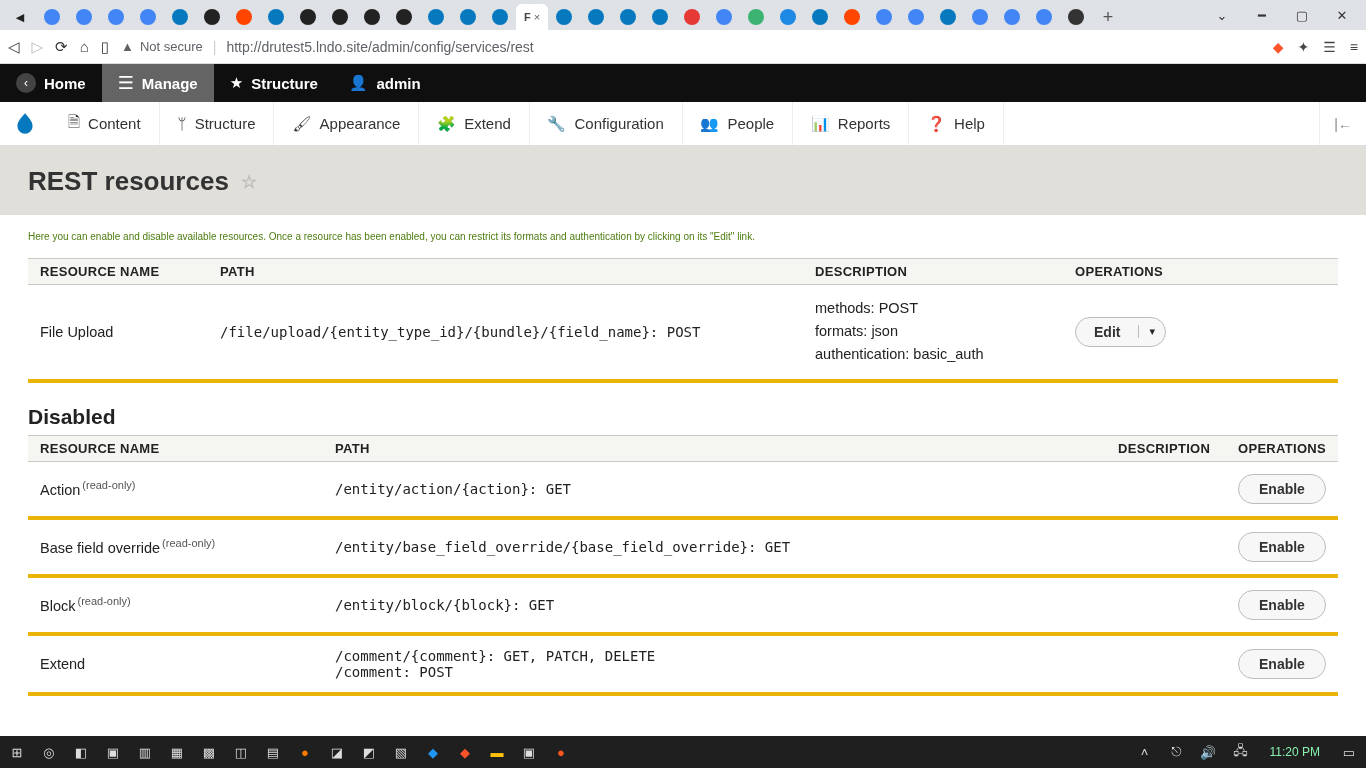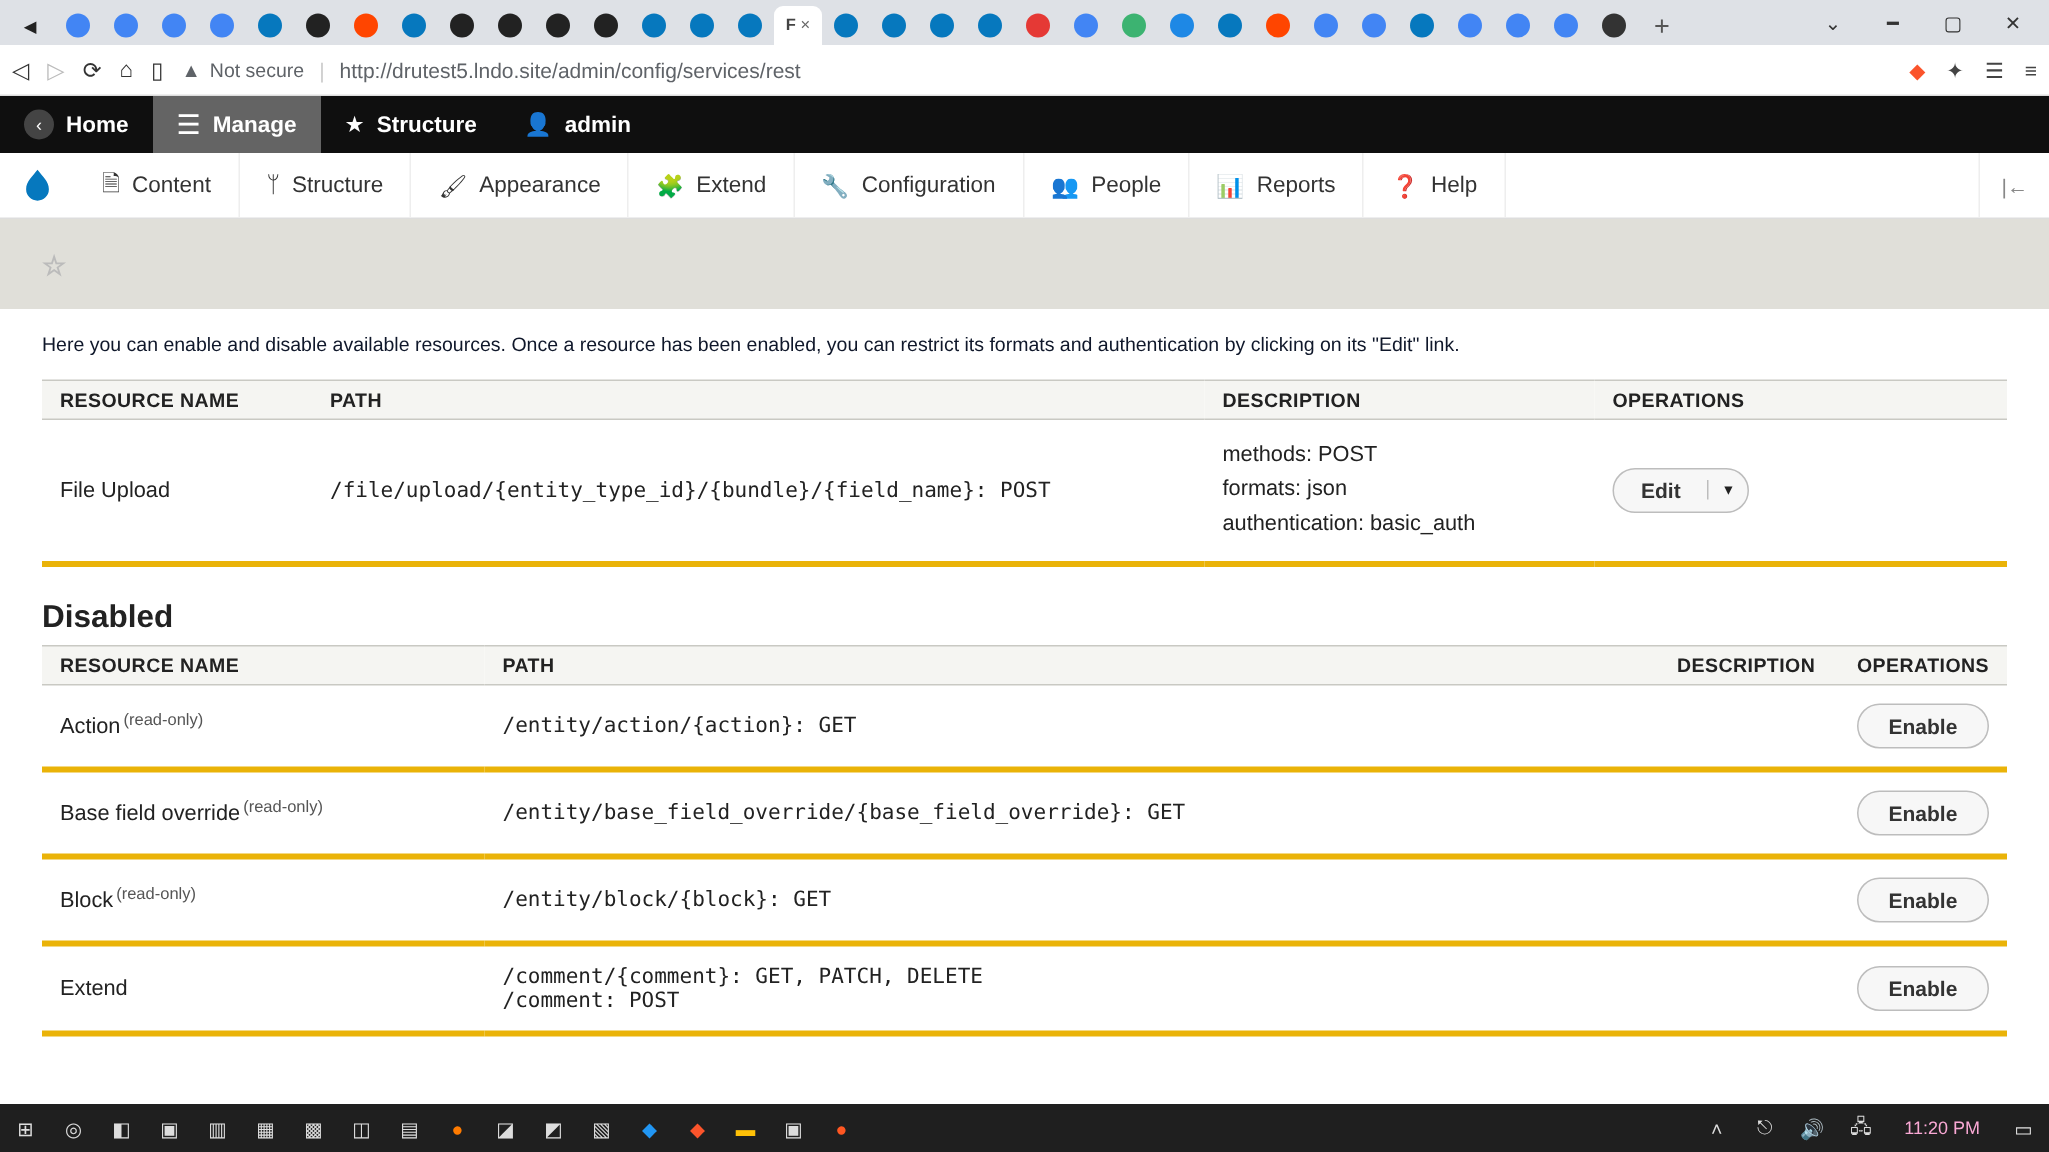--- a/index.html
+++ b/index.html
@@ -36,21 +36,21 @@
 
 .page-head { background:#e0dfd9; padding: 20px 28px 18px;}
 .page-head h1 { font-size:26px; font-weight:700; color:#333; display:flex; align-items:center; gap:12px;}
 .star { color:#bbb; font-size:18px;}
 
 
 .content { padding: 16px 28px;}
 .breadcrumb { font-size:14px; margin-bottom:10px;}
 .breadcrumb a { color:#0071b3; text-decoration:none;}
 .breadcrumb .bsep { color:#555; margin:0 4px;}
-.intro { font-size:13px; color:#0f172a; margin-bottom:16px;}
+.intro { font-size:10px; color:#4d7c0f; margin-bottom:16px;}
 h2.sec { font-size:21px; font-weight:700; margin: 4px 0 6px; color:#222;}
 
 table.rt { width:100%; border-collapse:collapse; font-size:14.5px;}
 table.rt thead th { text-align:left; background:#f5f5f2; border-top:1px solid #c9c9c3; border-bottom:1px solid #c9c9c3; padding:5px 12px; font-weight:700; font-size:13px; letter-spacing:0.3px;}
 table.rt tbody td { padding:12px 12px; border-bottom:4px solid #eab308; vertical-align:middle;}
 .path-code { font-family: Consolas, monospace; font-size:14px;}
 .desc-lines { line-height:1.6;}
 .readonly { font-size:11px; color:#555; vertical-align:super; margin-left:2px;}
 
 .btn { display:inline-flex; align-items:center; background:#f7f7f7; border:1px solid #bdbdbd; border-radius:16px; height:30px; overflow:hidden;}
@@ -58,21 +58,21 @@
 .btn .drop { border-left:1px solid #bdbdbd; padding:0 10px; font-size:11px;}
 .btn.single .lbl{ padding:0 20px;}
 
 .disabled-table thead th:nth-child(1){width:295px;}
 .enabled-table thead th:nth-child(1){width:180px;}
 
 
 .taskbar { position:absolute; bottom:0; left:0; right:0; height:32px; background:#1f1f1f; display:flex; align-items:center; color:#fff; padding:0 6px; gap:10px;}
 .taskbar .tb-icon { width:22px; height:22px; display:flex; align-items:center; justify-content:center; font-size:13px; color:#ddd;}
 .taskbar .spacer{flex:1;}
-.taskbar .clock { font-size:12px; color:#f9a8d4; padding:0 8px;text-align:center;}
+.taskbar .clock { font-size:12px; color:#86efac; padding:0 8px;text-align:center;}
 svg{display:block;}
 </style>
 </head>
 <body>
 
 <div class="tabbar">
   <div class="tab">◀</div>
   <div class="tab">
       <span class="titleicon" style="background:#4285f4"></span>
     </div>
@@ -256,20 +256,21 @@
   <div class="mitem">
       <span>❓</span>
       <span>Help</span>
     </div>
   <div class="spacer"></div>
   <div class="rbtn">|←</div>
 </div>
 
 <div class="page-head">
   <h1>
+      <span>REST resources</span> 
       <span class="star">☆</span>
     </h1>
 </div>
 
 <div class="content">
   <p class="intro">Here you can enable and disable available resources. Once a resource has been enabled, you can restrict its formats and authentication by clicking on its "Edit" link.</p>
 
   <table class="rt enabled-table">
     <thead>
         <tr>

